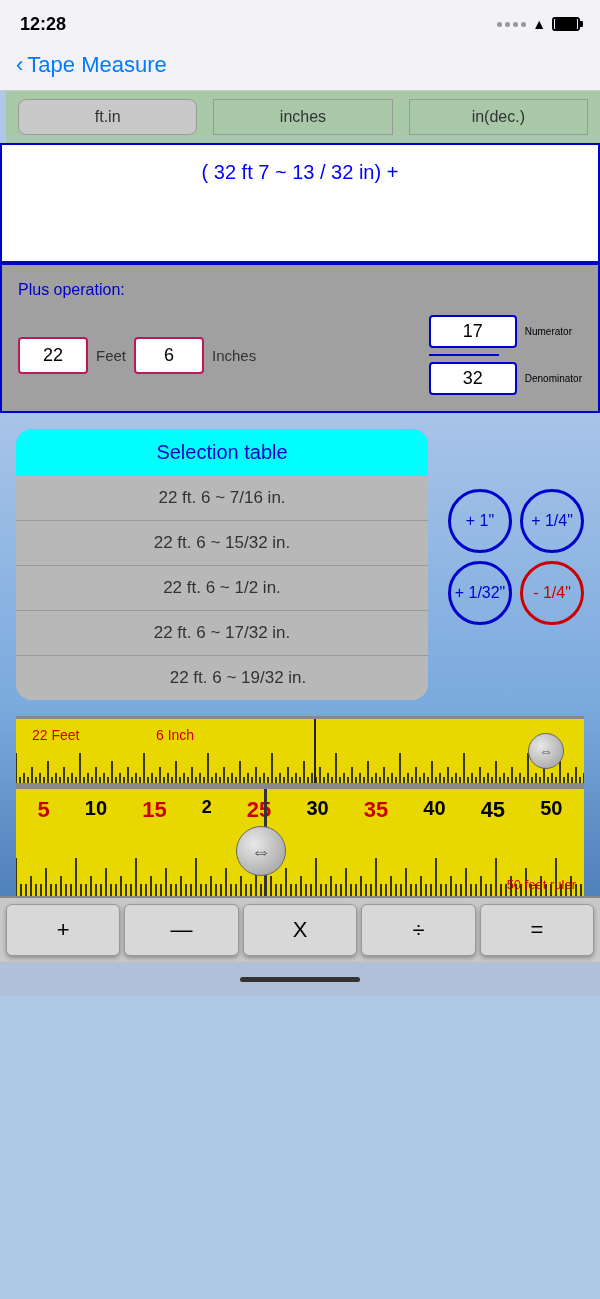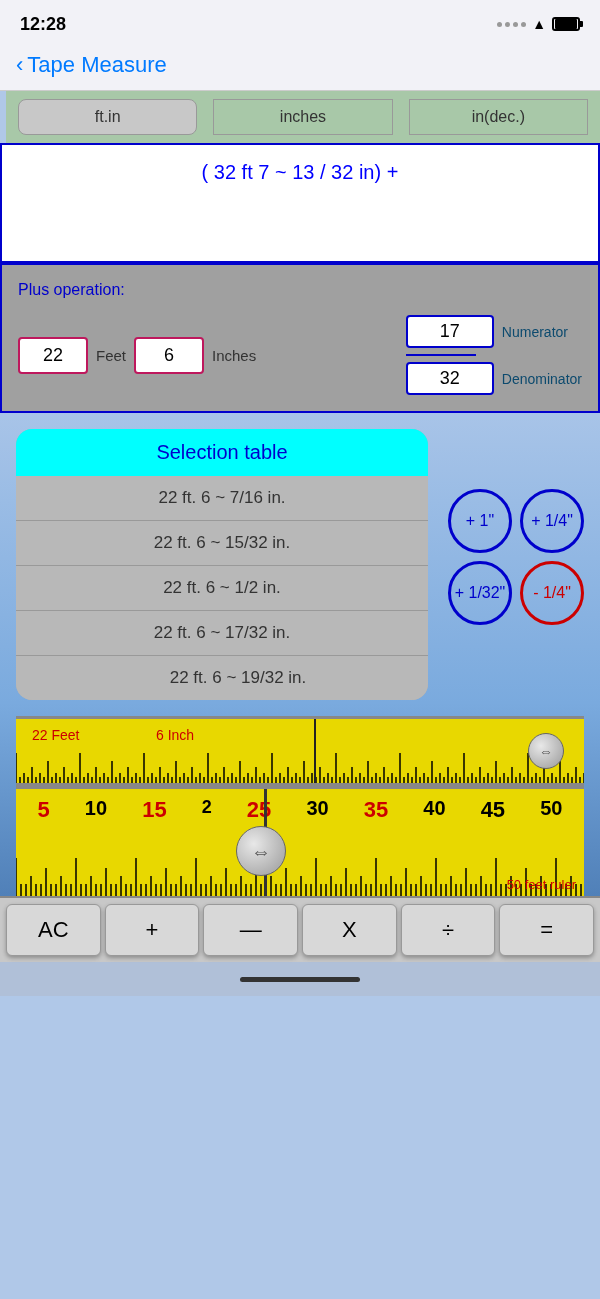--- a/index.html
+++ b/index.html
@@ -173,22 +173,22 @@
     .fraction-input {
       border: 2px solid #0000cc;
       background: #fff;
       font-size: 18px;
       text-align: center;
       padding: 4px;
       border-radius: 4px;
       width: 88px;
     }
     .fraction-label {
-      color: #0c4a6e;
-      font-size: 14px;
+      color: #000000;
+      font-size: 10px;
       text-align: center;
     }
     .fraction-divider {
       width: 70px;
       height: 2px;
       background: #0000cc;
       margin: 2px 0;
     }
 
     
@@ -760,21 +760,20 @@
     <div class="wide-ruler-handle">
       <div class="wide-handle-circle">⇔</div>
     </div>
 
     <div class="wide-ruler-bottom">50 feet ruler</div>
   </div>
 
 </div>
 
 <div class="calc-buttons">
-  <button class="calc-btn">AC</button>
   <button class="calc-btn">+</button>
   <button class="calc-btn">—</button>
   <button class="calc-btn">X</button>
   <button class="calc-btn">÷</button>
   <button class="calc-btn">=</button>
 </div>
 
 <div class="home-indicator">
   <div class="home-bar"></div>
 </div>

